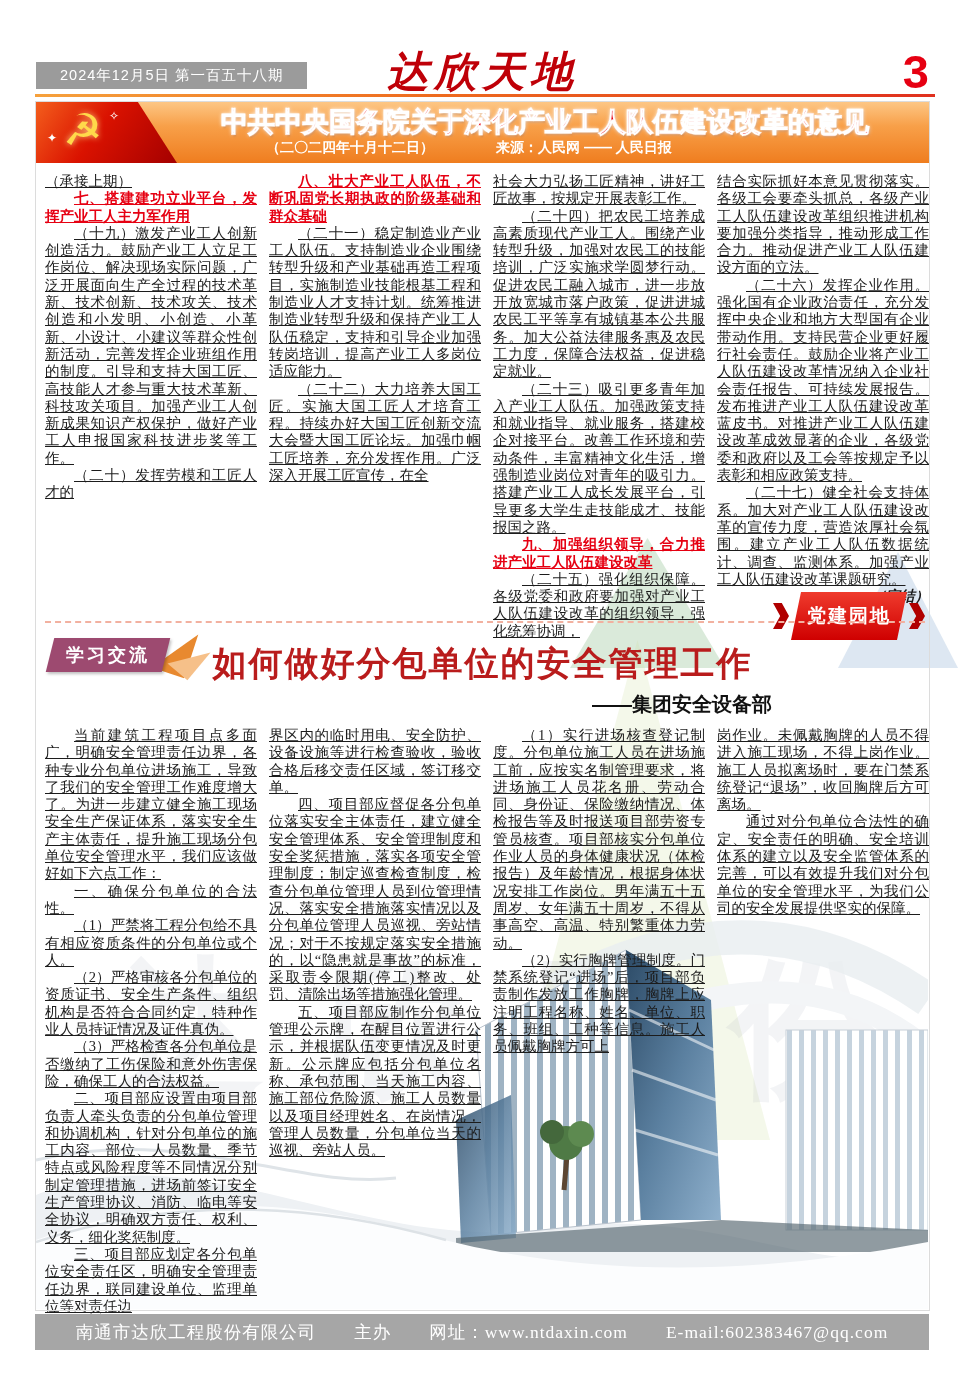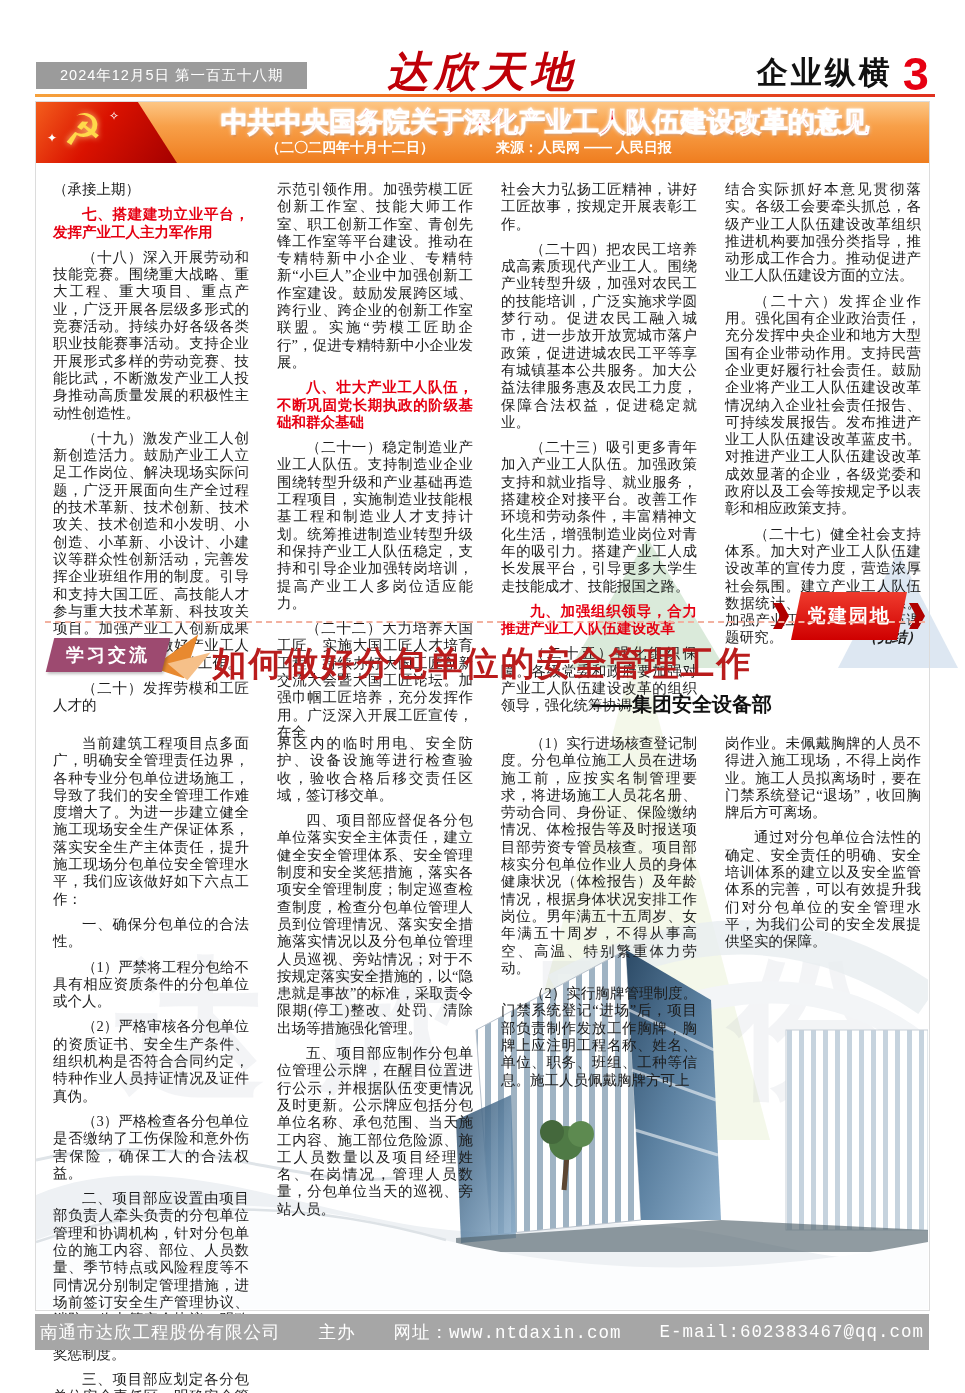--- a/index.html
+++ b/index.html
@@ -37,21 +37,21 @@
   .banner-date{margin-left:81px;}
   .banner-source{margin-left:62px;}
   
   .content-frame{position:absolute;left:35px;top:101px;width:893px;height:1208px;
                  border:1px solid #dcdcdc;pointer-events:none;z-index:3;}
   
   .article{position:absolute;left:45px;width:884px;display:flex;column-gap:12px;z-index:2;}
   .article-1{top:173px;height:447px;}
   .article-2{top:727px;height:545px;}
   .col{width:212px;font-size:14.5px;line-height:17.3px;}
-  .col p{margin:8px;text-align:justify;}
+  .col p{margin:0;text-align:justify;text-decoration:underline;}
   .blk-p{text-indent:2em;}
   .blk-cont{text-indent:0;}
   .blk-note{text-indent:0;}
   .blk-h{text-indent:2em;color:#e60012;font-weight:700;font-family:"Liberation Sans",sans-serif;}
   .tail-right{float:right;font-weight:bold;font-style:italic;}
   
   .pb-badge{position:absolute;right:4px;top:419px;display:flex;align-items:center;z-index:2;}
   .pb-chev{width:16px;height:26px;background:#b00000;clip-path:polygon(0 0,55% 0,100% 50%,55% 100%,0 100%,45% 50%);}
   .pb-box{height:28px;margin:0 2px;padding:10px 16px;background:linear-gradient(180deg,#ef3b2d,#cf0000);
           clip-path:polygon(10px 0,100% 0,calc(100% - 10px) 100%,0 100%);
@@ -83,21 +83,21 @@
                 background:rgba(150,195,150,0.35);clip-path:polygon(50% 0,100% 100%,0 100%);}
   .wm-tri-blue{left:838px;top:552px;width:120px;height:116px;
                background:rgba(165,192,222,0.38);clip-path:polygon(50% 0,100% 100%,0 100%);}
   .wm-tri-lime{left:505px;top:640px;width:265px;height:500px;
                background:rgba(205,222,160,0.22);clip-path:polygon(50% 0,100% 100%,0 100%);}
   
   .illustration{position:absolute;left:36px;top:860px;width:892px;height:449px;z-index:1;pointer-events:none;}
   
   .footer{position:absolute;left:35px;top:1314px;width:894px;height:36px;background:#a6a6a6;
           display:flex;align-items:center;justify-content:center;column-gap:38px;
-          font-family:Liberation Mono, monospace;font-size:17.5px;color:#ffffff;letter-spacing:1px;z-index:2;}
+          font-family:Liberation Serif, serif;font-size:17.5px;color:#ffffff;letter-spacing:1px;z-index:2;}
 </style>
 </head>
 <body>
 
 <div class="page">
 
   <div class="watermark">
     <div class="wm-tri wm-tri-green"></div>
     <div class="wm-tri wm-tri-blue"></div>
     <div class="wm-tri wm-tri-lime"></div>
@@ -140,21 +140,20 @@
         <circle cx="516" cy="272" r="12" fill="#44683c"></circle>
       </g>
     </g>
     <path d="M0,380 Q180,312 400,378 Q620,435 892,382 L892,449 L0,449 Z" fill="#fcfdfe"></path>
     <path d="M0,382 Q190,318 410,380" stroke="#dde2e6" stroke-width="2.5" fill="none"></path>
   </svg>
 
   <div class="date-box">2024年12月5日  第一百五十八期</div>
   <div class="masthead">达欣天地</div>
   <div class="section-box">
-    <span class="section-name">企业纵横</span>
     <span class="page-num">3</span>
   </div>
   <div class="header-rule"></div>
 
   <div class="banner">
     <div class="emblem-block">
       <span class="emblem-glyph">☭</span>
       <span class="spark1">✦</span>
       <span class="spark2">✧</span>
     </div>
@@ -164,26 +163,24 @@
       <span class="banner-source">来源：人民网 —— 人民日报</span>
     </div>
   </div>
 
   <div class="content-frame"></div>
 
   <div class="article article-1">
     <div class="col">
         <p class="blk-note">（承接上期）</p>
         <p class="blk-h">七、搭建建功立业平台，发挥产业工人主力军作用</p>
-        <p class="blk-p">（十八）深入开展劳动和技能竞赛。围绕重大战略、重大工程、重大项目、重点产业，广泛开展各层级多形式的竞赛活动。持续办好各级各类职业技能赛事活动。支持企业开展形式多样的劳动竞赛、技能比武，不断激发产业工人投身推动高质量发展的积极性主动性创造性。</p>
         <p class="blk-p">（十九）激发产业工人创新创造活力。鼓励产业工人立足工作岗位、解决现场实际问题，广泛开展面向生产全过程的技术革新、技术创新、技术攻关、技术创造和小发明、小创造、小革新、小设计、小建议等群众性创新活动，完善发挥企业班组作用的制度。引导和支持大国工匠、高技能人才参与重大技术革新、科技攻关项目。加强产业工人创新成果知识产权保护，做好产业工人申报国家科技进步奖等工作。</p>
         <p class="blk-p">（二十）发挥劳模和工匠人才的</p>
       </div>
     <div class="col">
-        <p class="blk-cont">示范引领作用。加强劳模工匠创新工作室、技能大师工作室、职工创新工作室、青创先锋工作室等平台建设。推动在专精特新中小企业、专精特新“小巨人”企业中加强创新工作室建设。鼓励发展跨区域、跨行业、跨企业的创新工作室联盟。实施“劳模工匠助企行”，促进专精特新中小企业发展。</p>
         <p class="blk-h">八、壮大产业工人队伍，不断巩固党长期执政的阶级基础和群众基础</p>
         <p class="blk-p">（二十一）稳定制造业产业工人队伍。支持制造业企业围绕转型升级和产业基础再造工程项目，实施制造业技能根基工程和制造业人才支持计划。统筹推进制造业转型升级和保持产业工人队伍稳定，支持和引导企业加强转岗培训，提高产业工人多岗位适应能力。</p>
         <p class="blk-p">（二十二）大力培养大国工匠。实施大国工匠人才培育工程。持续办好大国工匠创新交流大会暨大国工匠论坛。加强巾帼工匠培养，充分发挥作用。广泛深入开展工匠宣传，在全</p>
       </div>
     <div class="col">
         <p class="blk-cont">社会大力弘扬工匠精神，讲好工匠故事，按规定开展表彰工作。</p>
         <p class="blk-p">（二十四）把农民工培养成高素质现代产业工人。围绕产业转型升级，加强对农民工的技能培训，广泛实施求学圆梦行动。促进农民工融入城市，进一步放开放宽城市落户政策，促进进城农民工平等享有城镇基本公共服务。加大公益法律服务惠及农民工力度，保障合法权益，促进稳定就业。</p>
         <p class="blk-p">（二十三）吸引更多青年加入产业工人队伍。加强政策支持和就业指导、就业服务，搭建校企对接平台。改善工作环境和劳动条件，丰富精神文化生活，增强制造业岗位对青年的吸引力。搭建产业工人成长发展平台，引导更多大学生走技能成才、技能报国之路。</p>
         <p class="blk-h">九、加强组织领导，合力推进产业工人队伍建设改革</p>
         <p class="blk-p">（二十五）强化组织保障。各级党委和政府要加强对产业工人队伍建设改革的组织领导，强化统筹协调，</p>

